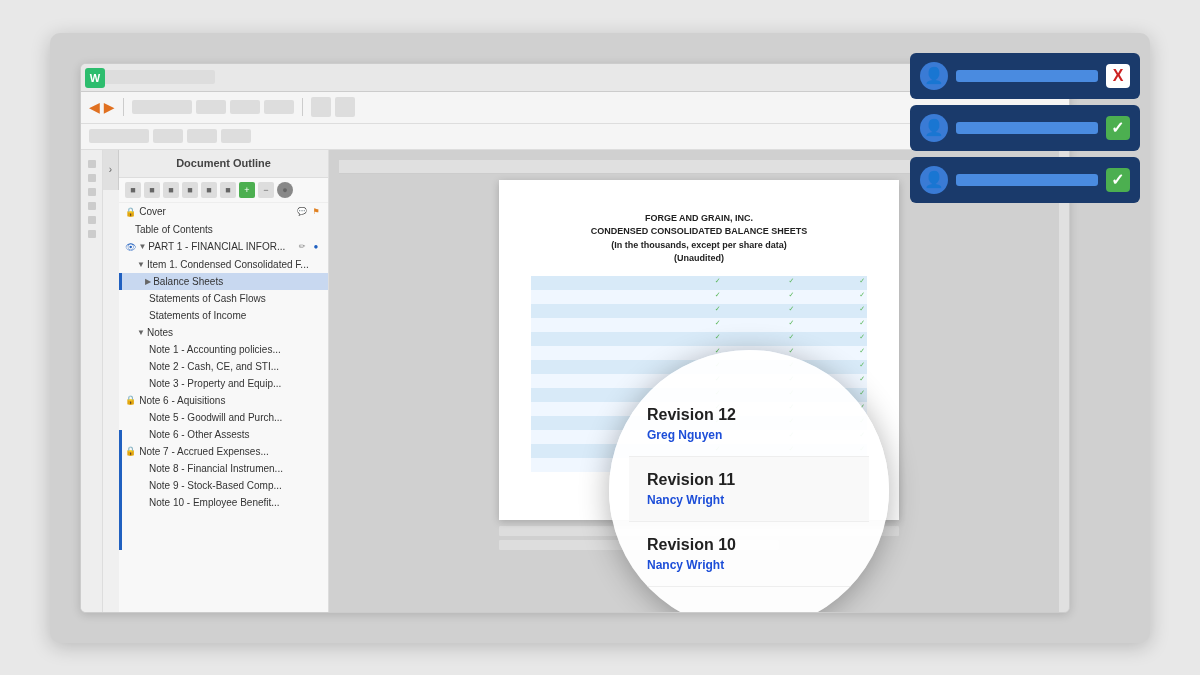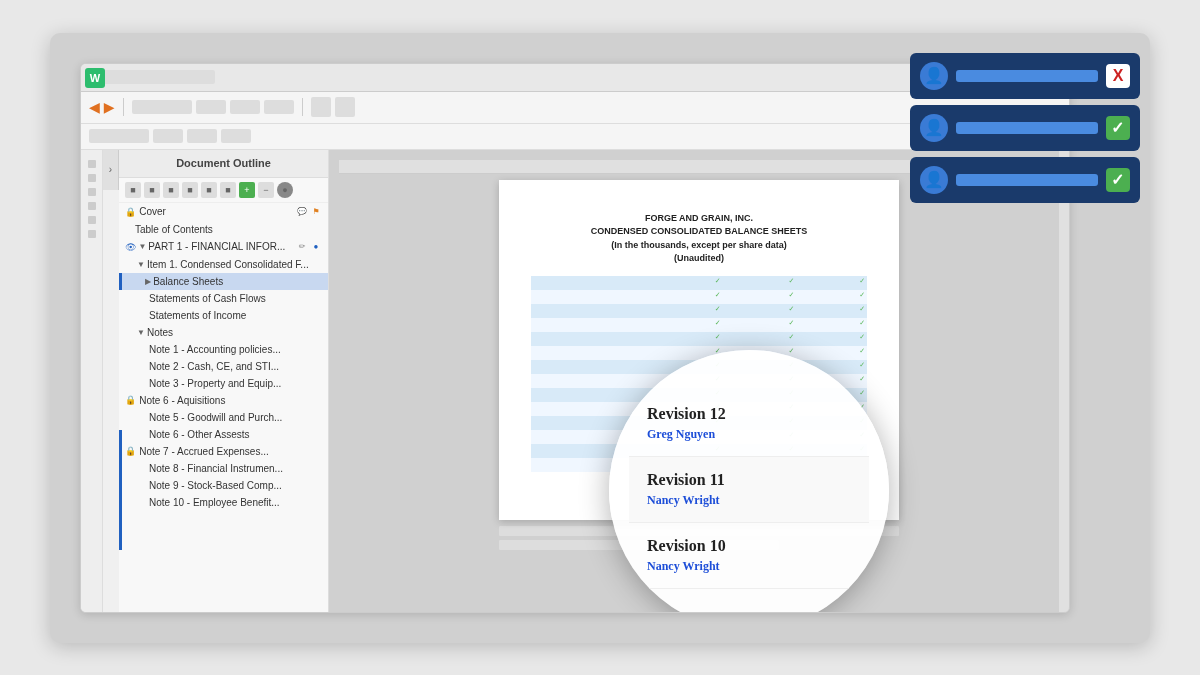--- a/index.html
+++ b/index.html
@@ -367,21 +367,20 @@
       z-index: 5;
       overflow: hidden;
       display: flex;
       flex-direction: column;
       align-items: center;
       justify-content: center;
     }
     .zoom-circle-content {
       width: 100%;
       padding: 10px 20px;
-      font-family: Liberation Serif, serif;
     }
 
     
     .right-scrollbar {
       width: 10px;
       background: #e0e0e0;
       position: absolute;
       right: 0; top: 0; bottom: 0;
       display: flex;
       flex-direction: column;

